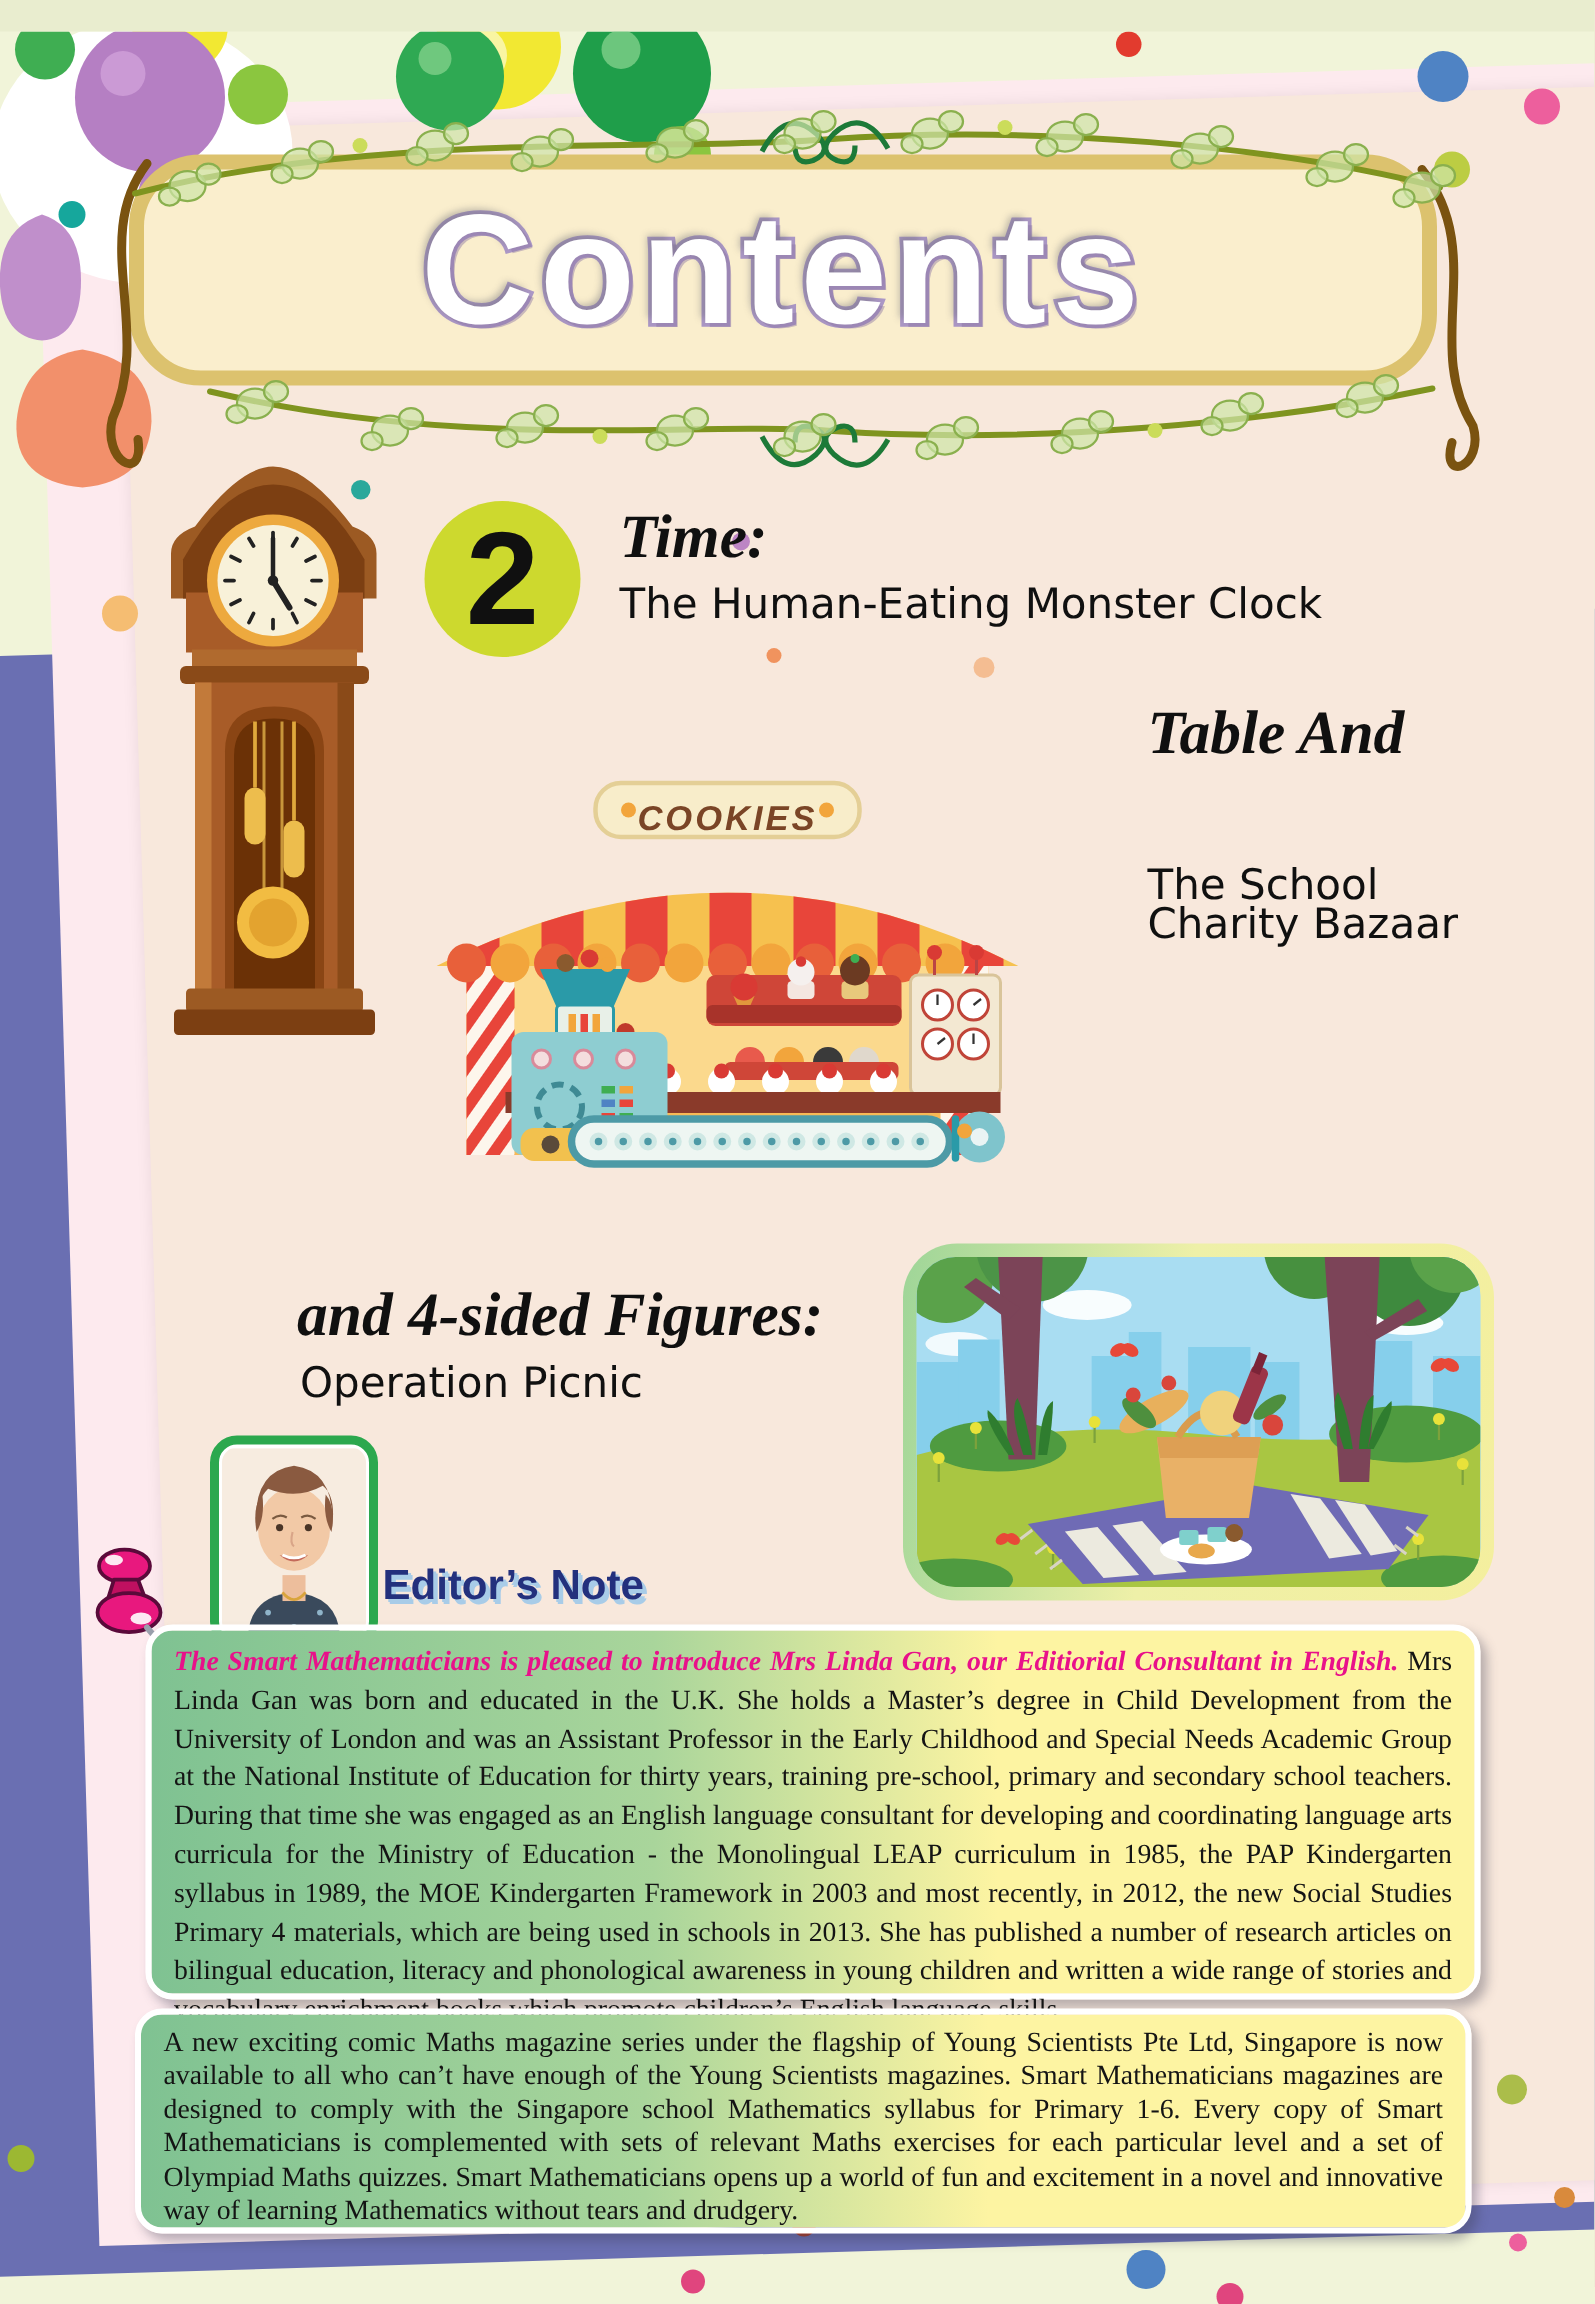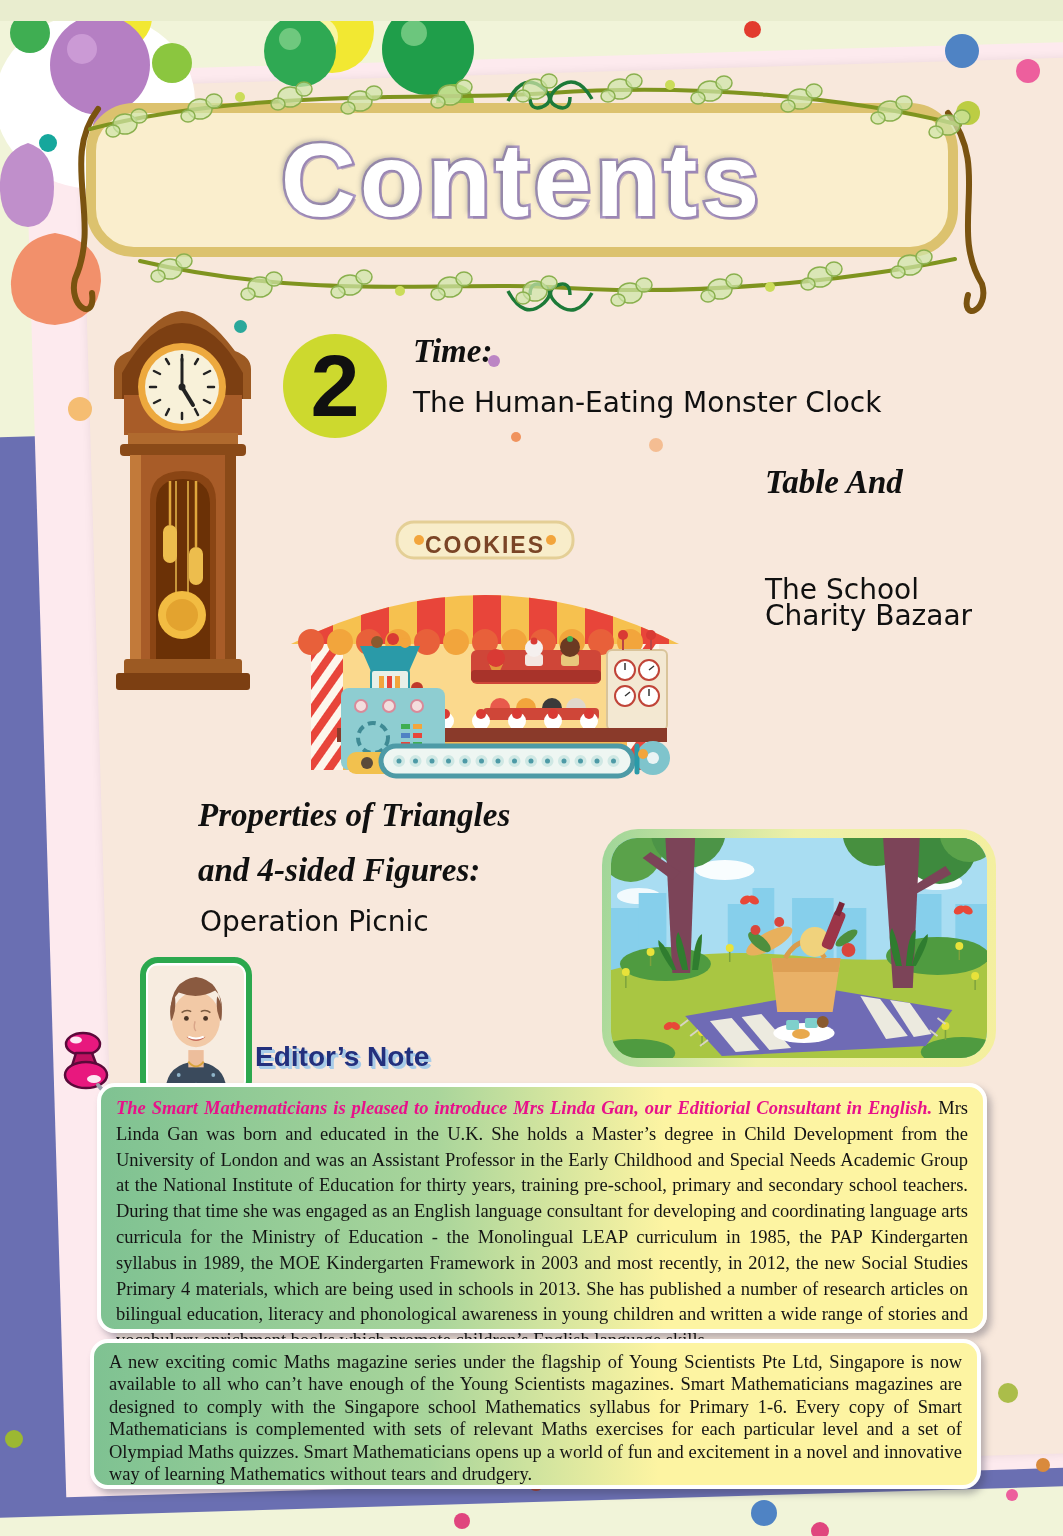--- a/index.html
+++ b/index.html
@@ -20,26 +20,26 @@
   .plaque h1{margin:0;font-size:104px;font-weight:bold;letter-spacing:4px;color:#ffffff;
              -webkit-text-stroke:5px #ab97c5;paint-order:stroke fill;
              text-shadow:-3px -3px 5px rgba(110,110,120,.45),3px 3px 0 rgba(140,118,165,.45);}
   
   .badge{position:absolute;border-radius:50%;background:#cdd92e;display:flex;align-items:center;justify-content:center;
          color:#101010;font-weight:bold;font-family:"Liberation Sans",sans-serif;}
   .b1{left:283px;top:313px;width:104px;height:104px;font-size:88px;}
   .b2{left:645px;top:448px;width:104px;height:104px;font-size:74px;letter-spacing:-4px;}
   .b3{left:82px;top:778px;width:104px;height:104px;font-size:74px;letter-spacing:-4px;}
   .t-title{position:absolute;font-family:"Liberation Serif",serif;font-weight:bold;font-style:italic;
-           font-size:33px;color:#101010;white-space:nowrap;}
+           font-size:41px;color:#101010;white-space:nowrap;}
   .t-sub{position:absolute;font-family:"DejaVu Sans",sans-serif;font-size:28px;color:#101010;white-space:nowrap;}
   
   .cookie-sign{position:absolute;left:399px;top:503px;width:172px;height:42px;display:flex;align-items:center;
                justify-content:center;font-weight:bold;font-size:23px;letter-spacing:2px;color:#7a4526;
-               font-family:"Liberation Sans",sans-serif;}
+               font-family:"Liberation Sans",sans-serif;font-style:italic;}
   
   .picnic-frame{position:absolute;left:602px;top:808px;width:394px;height:238px;border-radius:36px;
                 background:linear-gradient(100deg,#9ed598,#eef0a8 45%,#f4ef9e);padding:9px;box-sizing:border-box;}
   .picnic-inner{width:100%;height:100%;border-radius:26px;overflow:hidden;background:#a9ddf2;}
   
   .photo-frame{position:absolute;left:140px;top:936px;width:112px;height:142px;border:6px solid #2ca84e;
                border-radius:18px;background:#fff;padding:2px;box-sizing:border-box;}
   .photo-frame svg{width:100%;height:100%;border-radius:10px;display:block;}
   
   .note-heading{position:absolute;left:255px;top:1020px;font-size:28px;font-weight:bold;color:#23307d;
@@ -306,21 +306,20 @@
       <circle cx="368" cy="240" r="6" fill="#eaf4f4"></circle>
     <line x1="352" y1="228" x2="352" y2="254" stroke="#2a9aa8" stroke-width="5" stroke-linecap="round"></line>
     <circle cx="358" cy="236" r="5" fill="#f2a53c"></circle>
   </svg>
   <div class="cookie-sign">COOKIES</div>
 
   <div class="t-title" style="left:765px;top:443px">Table And</div>
   <div class="t-sub" style="left:765px;top:552px">The School</div>
   <div class="t-sub" style="left:765px;top:578px">Charity Bazaar</div>
 
-  <div class="t-title" style="left:198px;top:776px">Properties of Triangles</div>
   <div class="t-title" style="left:198px;top:831px">and 4-sided Figures:</div>
   <div class="t-sub" style="left:200px;top:884px">Operation Picnic</div>
 
   <div class="picnic-frame">
     <div class="picnic-inner">
       <svg style="width:100%;height:100%;display:block" viewBox="0 0 380 220" preserveAspectRatio="none">
         <rect width="380" height="220" fill="#a9ddf2"></rect>
         <ellipse cx="115" cy="32" rx="30" ry="10" fill="#ffffff" opacity=".92"></ellipse>
         <ellipse cx="330" cy="44" rx="25" ry="8" fill="#ffffff" opacity=".92"></ellipse>
         <ellipse cx="28" cy="58" rx="22" ry="8" fill="#ffffff" opacity=".85"></ellipse>

